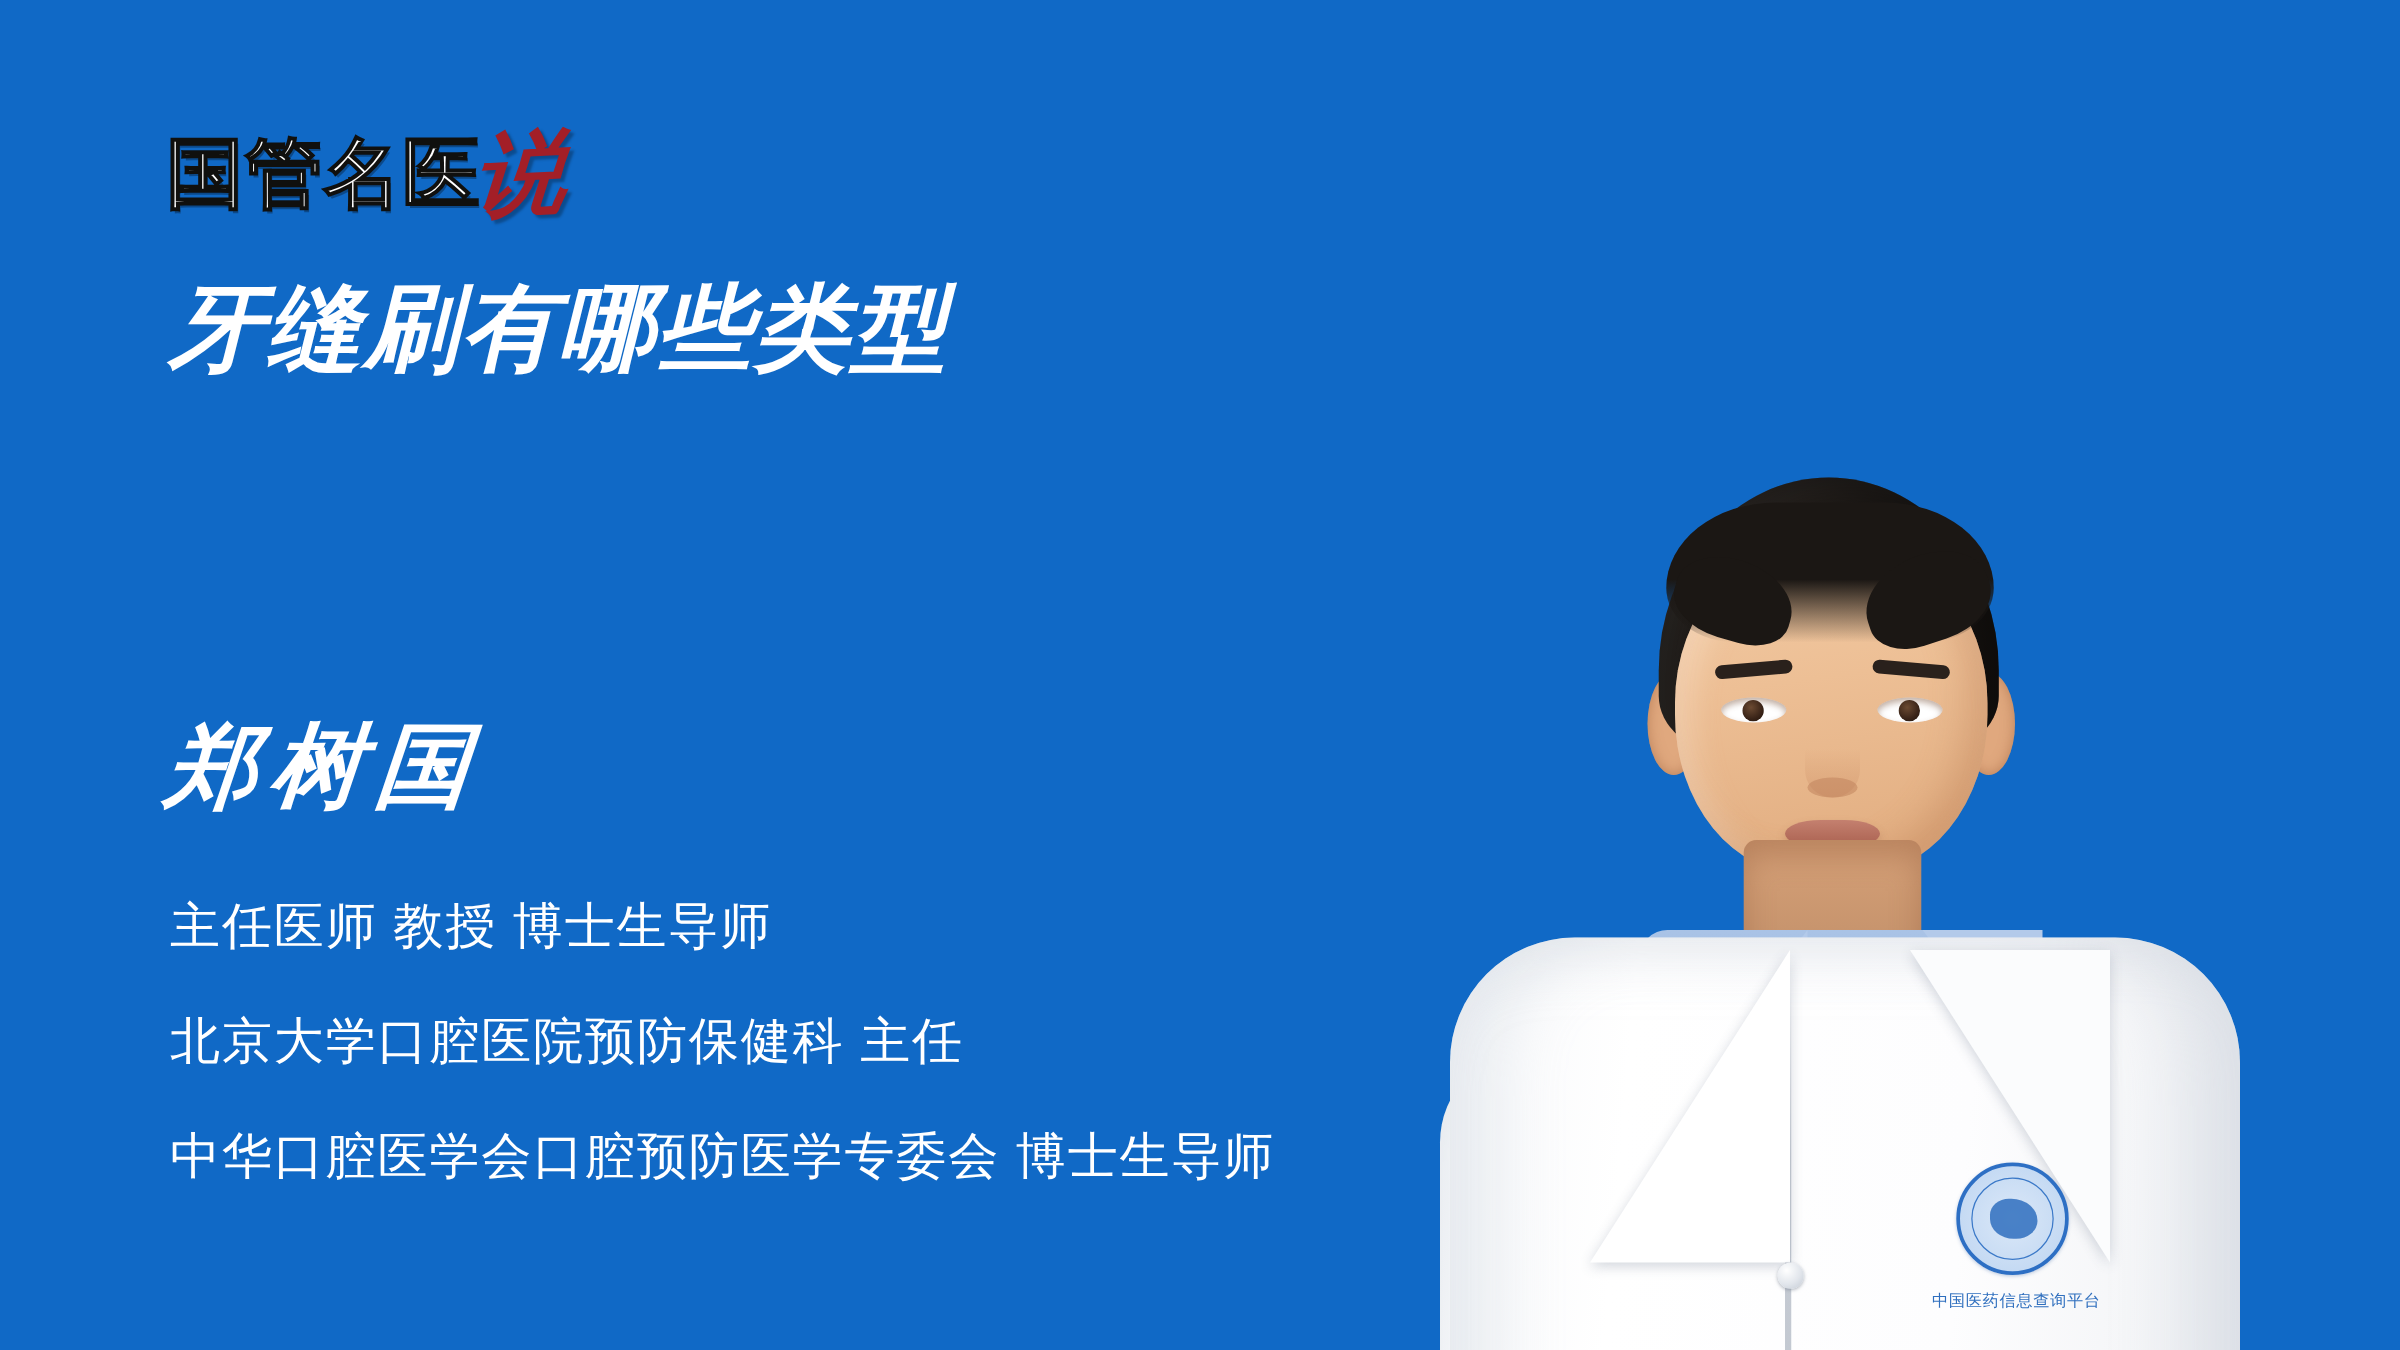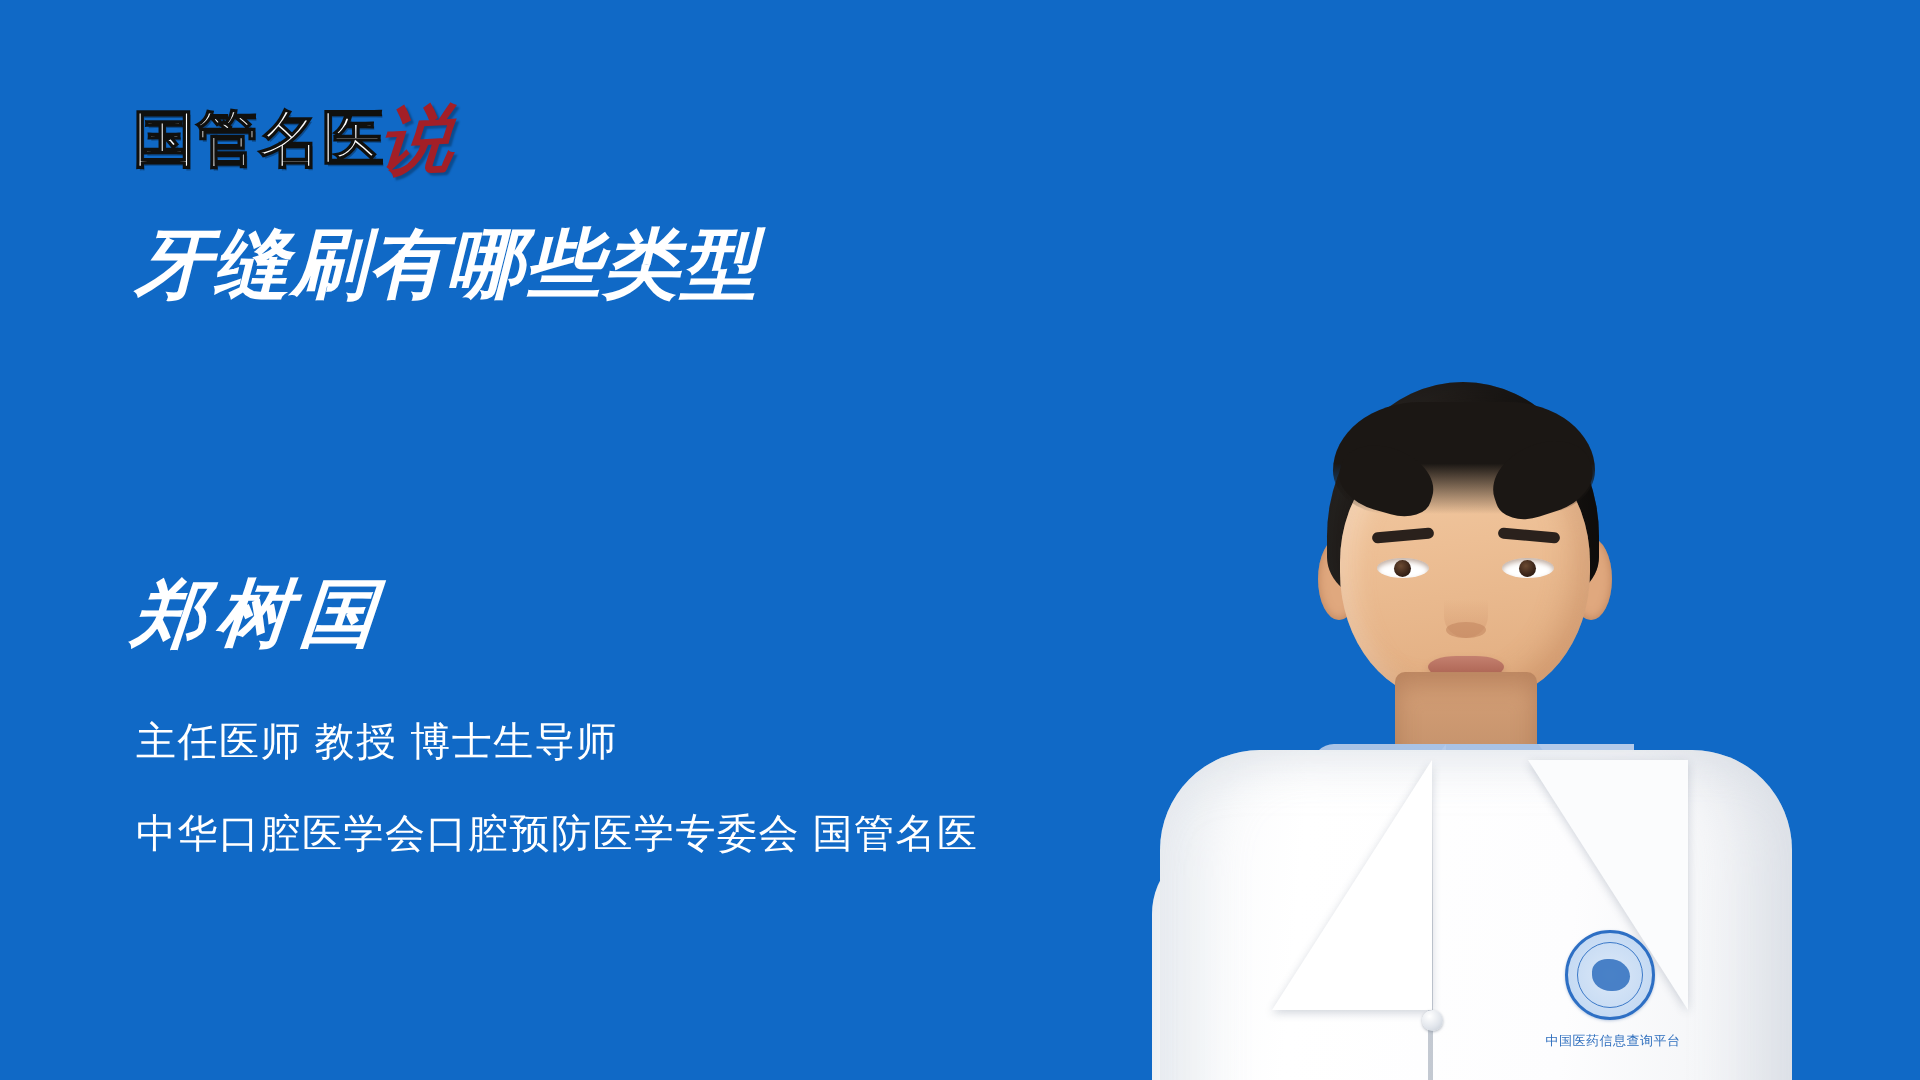--- a/index.html
+++ b/index.html
@@ -377,21 +377,22 @@
     <span id="logo-main">国管名医</span>
     <span id="logo-accent">说</span>
   </div>
 
   <h1 id="title">牙缝刷有哪些类型</h1>
 
   <div id="doctor-name">郑树国</div>
 
   <div id="credentials">
     <div class="credential-line">主任医师  教授  博士生导师</div>
-    <div class="credential-line">中华口腔医学会口腔预防医学专委会  国管名医</div>
+    <div class="credential-line">北京大学口腔医院预防保健科  主任</div>
+    <div class="credential-line">中华口腔医学会口腔预防医学专委会  博士生导师</div>
   </div>
 
   <div id="doctor-photo">
 
     <div class="sleeve left"></div>
     <div class="sleeve right"></div>
 
     <div class="ear left"></div>
     <div class="ear right"></div>
 

